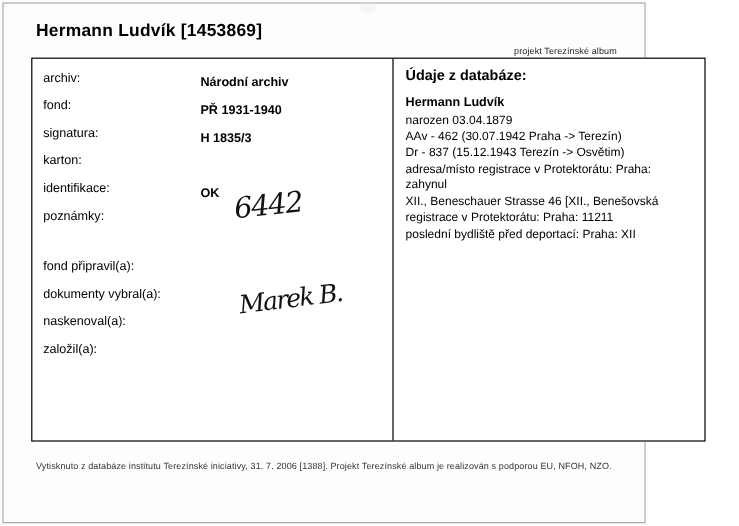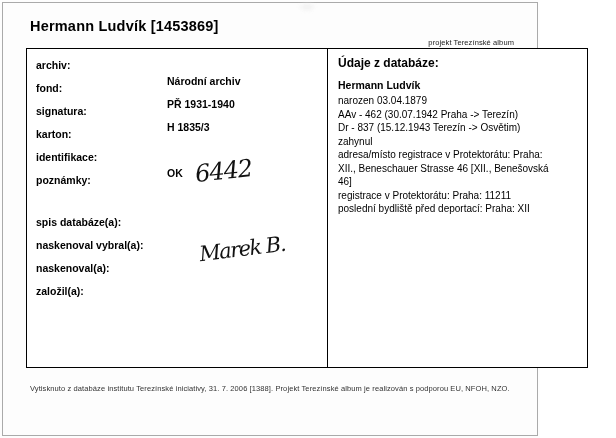--- a/index.html
+++ b/index.html
@@ -86,26 +86,25 @@
     left: 0;
     width: 300px;
     height: 20px;
     font-size: 10.5px;
   }
   .field-label {
     position: absolute;
     left: 9px;
     top: 0;
     white-space: nowrap;
-    font-weight: bold;
   }
   .field-value {
     position: absolute;
     left: 140px;
-    top: 16px;
+    top: 4px;
     font-weight: bold;
     white-space: nowrap;
   }
   .field-value.plain {
     font-weight: bold;
   }
   .hand {
     position: absolute;
     font-family: "DejaVu Serif", serif;
     color: #111111;
@@ -207,25 +206,25 @@
       </div>
       <div class="field-row" style="top:102px;">
         <span class="field-label">identifikace:</span>
         <span class="field-value plain">OK</span>
       </div>
       <div class="field-row" style="top:125px;">
         <span class="field-label">poznámky:</span>
         <span class="field-value plain"></span>
       </div>
       <div class="field-row" style="top:167px;">
-        <span class="field-label">spis databáze(a):</span>
+        <span class="field-label">fond připravil(a):</span>
         <span class="field-value plain"></span>
       </div>
       <div class="field-row" style="top:190px;">
-        <span class="field-label">naskenoval vybral(a):</span>
+        <span class="field-label">dokumenty vybral(a):</span>
         <span class="field-value plain"></span>
       </div>
       <div class="field-row" style="top:213px;">
         <span class="field-label">naskenoval(a):</span>
         <span class="field-value plain"></span>
       </div>
       <div class="field-row" style="top:236px;">
         <span class="field-label">založil(a):</span>
         <span class="field-value plain"></span>
       </div>
@@ -234,24 +233,23 @@
       <div class="hand hand-sig">Marek B.</div>
     </div>
 
     <div class="right-pane">
       <div class="db-heading">Údaje z databáze:</div>
       <div class="db-name">Hermann Ludvík</div>
       <div class="db-lines">
         <div>narozen 03.04.1879</div>
         <div>AAv - 462 (30.07.1942 Praha -&gt; Terezín)</div>
         <div>Dr - 837 (15.12.1943 Terezín -&gt; Osvětim)</div>
+        <div>adresa/místo registrace v Protektorátu: Praha:</div>
         <div>zahynul</div>
-        <div>adresa/místo registrace v Protektorátu: Praha:</div>
         <div>XII., Beneschauer Strasse 46 [XII., Benešovská</div>
-        <div>46]</div>
         <div>registrace v Protektorátu: Praha: 11211</div>
         <div>poslední bydliště před deportací: Praha: XII</div>
       </div>
     </div>
   </div>
 
   <div class="footer">Vytisknuto z databáze institutu Terezínské iniciativy, 31. 7. 2006 [1388]. Projekt Terezínské album je realizován s podporou EU, NFOH, NZO.</div>
 </div>
 
 </body></html>

